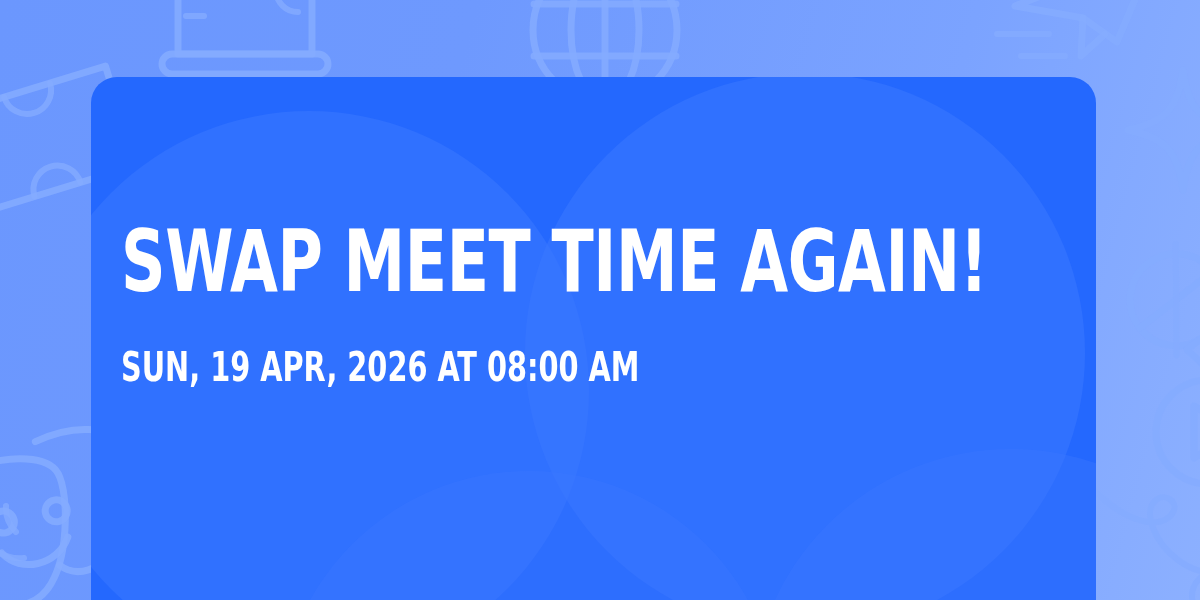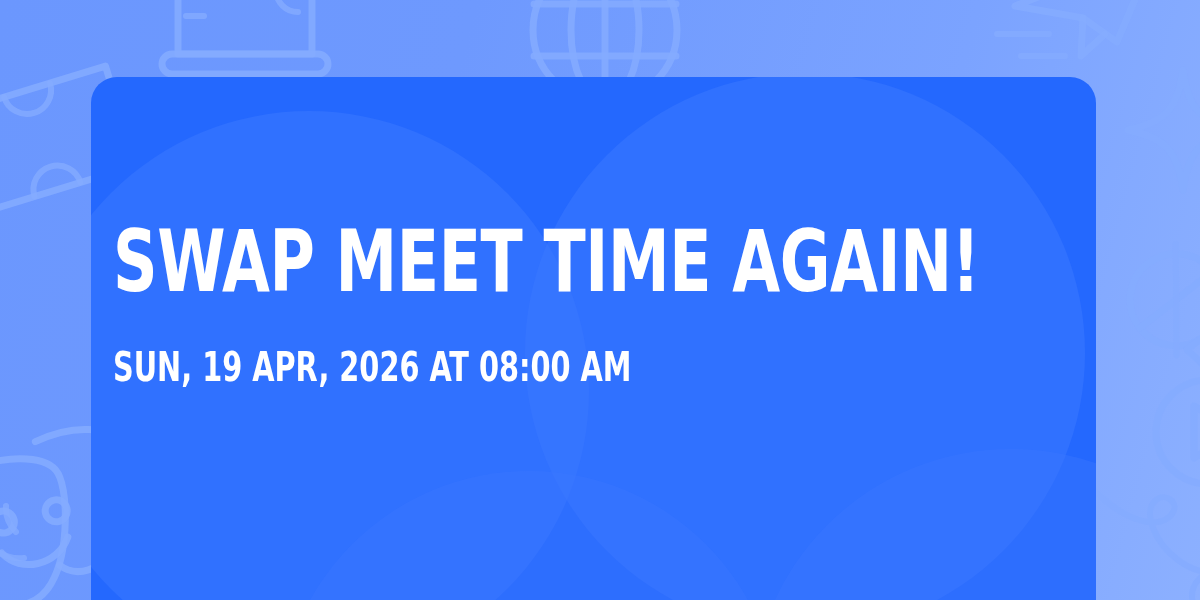--- a/index.html
+++ b/index.html
@@ -86,21 +86,21 @@
     opacity: .55;
   }
   .blob-a { left: -62px;  top: 34px;   width: 560px; height: 560px; }
   .blob-b { left: 434px;  top: -4px;   width: 560px; height: 560px; }
   .blob-c { left: 188px;  top: 394px;  width: 500px; height: 500px; opacity: .42; }
   .blob-d { left: 660px;  top: 372px;  width: 520px; height: 520px; opacity: .42; }
 
   .card-content {
     position: relative;
     z-index: 3;
-    padding: 143px 0 0 22px;
+    padding: 143px 0 0 30px;
   }
 
   .event-title {
     margin: 0;
     color: #ffffff;
     font-family: "Liberation Sans Narrow", "DejaVu Sans Condensed", "Liberation Sans", sans-serif;
     font-size: 86px;
     line-height: 0.96;
     font-weight: 700;
     letter-spacing: -0.5px;

